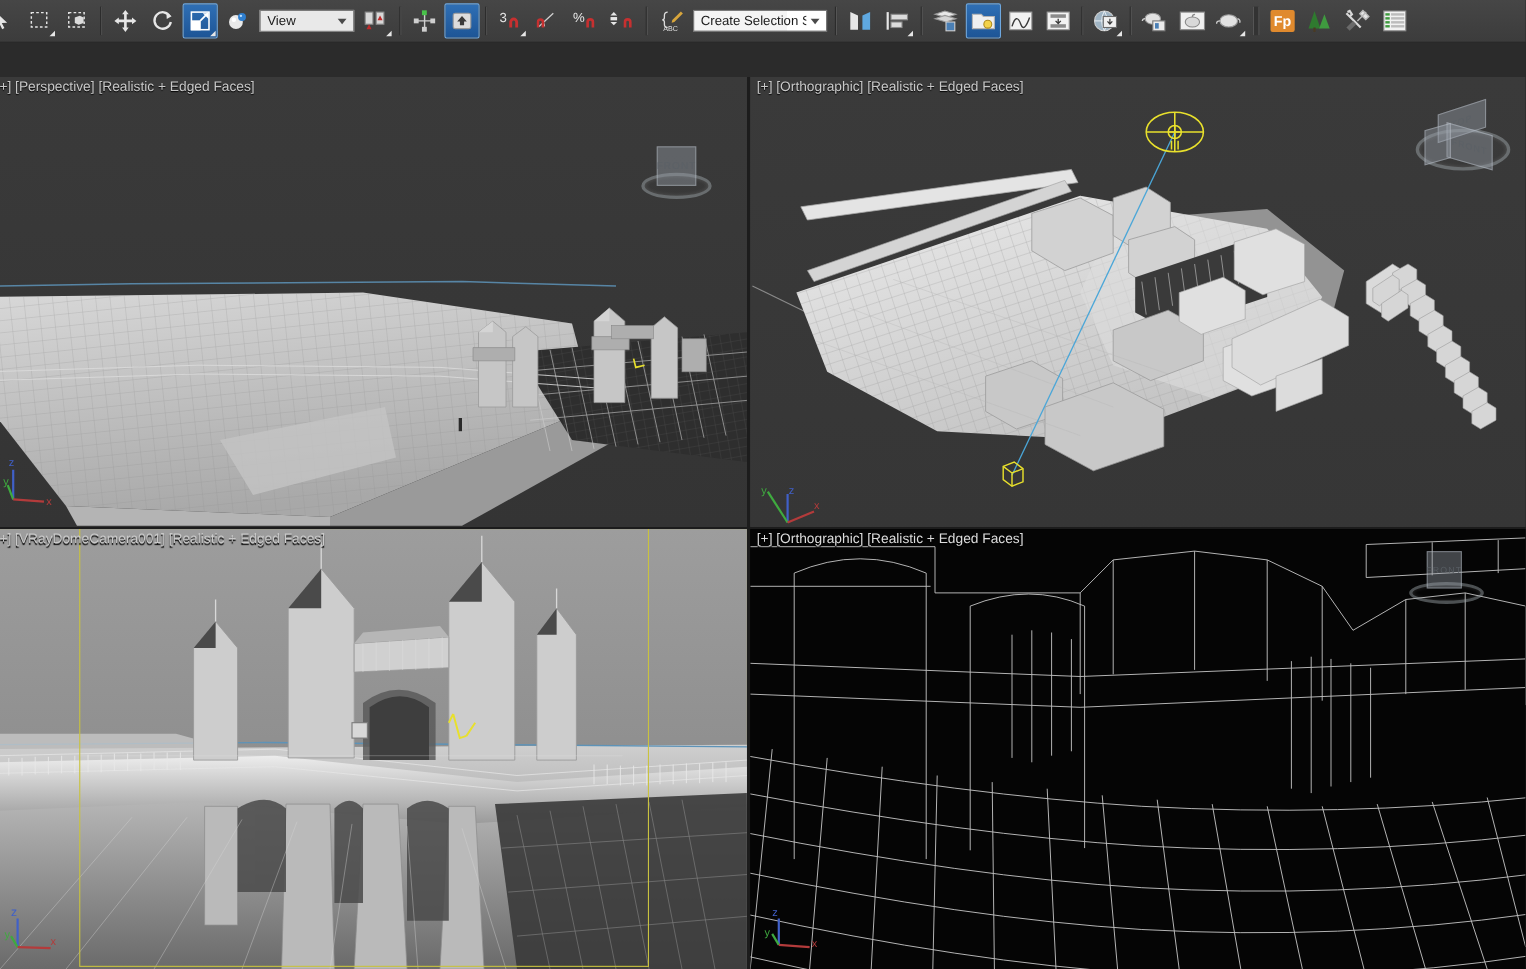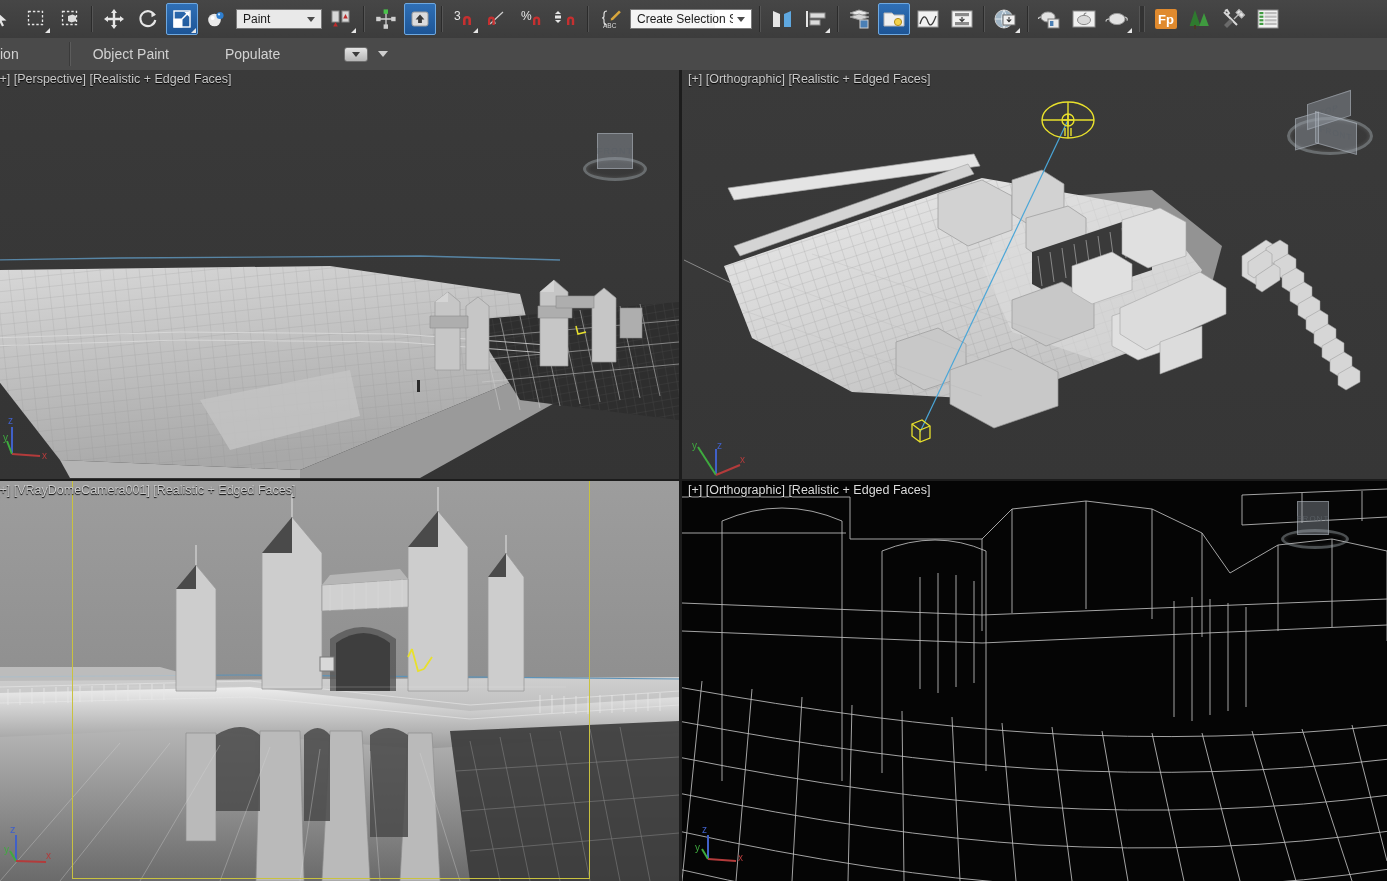--- a/index.html
+++ b/index.html
@@ -176,21 +176,21 @@
     </div>
     <div class="tb-btn">
       <svg width="22" height="22" viewBox="0 0 22 22">
         <circle cx="9.5" cy="12" r="6.3" fill="#e9e9e9"></circle>
         <circle cx="7.6" cy="10" r="2" fill="#fff"></circle>
         <circle cx="15" cy="7.5" r="3.6" fill="#2f7fd0"></circle>
         <circle cx="14" cy="6.4" r="1.1" fill="#bfe2ff"></circle>
       </svg>
     </div>
     <div class="combo combo-view">
-      <span class="lbl">Paint</span>
+      <span class="lbl">View</span>
       <span class="arw">
           <span class="chev"></span>
         </span>
     </div>
     <div class="tb-btn">
       <svg width="24" height="22" viewBox="0 0 24 22">
         <rect x="2" y="3" width="7" height="11" fill="#d8d8d8" stroke="#8a8a8a"></rect>
         <rect x="12" y="3" width="7" height="11" fill="#d8d8d8" stroke="#8a8a8a"></rect>
         <path d="M5.5 14 L3.2 18.5 L7.8 18.5 Z" fill="#c02a2a"></path>
         <path d="M15.5 6 L13.2 10.5 L17.8 10.5 Z" fill="#c02a2a"></path>
@@ -361,30 +361,20 @@
         <rect x="4.4" y="8.6" width="4" height="2.2" fill="#3f9a3f"></rect>
           <rect x="9.6" y="8.6" width="12" height="2.2" fill="#bcbcbc"></rect>
         <rect x="4.4" y="12.2" width="4" height="2.2" fill="#3f9a3f"></rect>
           <rect x="9.6" y="12.2" width="12" height="2.2" fill="#bcbcbc"></rect>
         <rect x="4.4" y="15.8" width="4" height="2.2" fill="#3f9a3f"></rect>
           <rect x="9.6" y="15.8" width="12" height="2.2" fill="#bcbcbc"></rect>
       </svg>
     </div>
   </div>
 
-  <div class="menustrip">
-    <span class="mi" style="margin-left:0px;">ion</span>
-    <span class="ms-sep" style="margin-left:50px;"></span>
-    <span class="mi" style="margin-left:22px;">Object Paint</span>
-    <span class="mi" style="margin-left:56px;">Populate</span>
-    <span class="pill" style="margin-left:64px;">
-        <i></i>
-      </span>
-    <span class="dnarrow" style="margin-left:10px;"></span>
-  </div>
 
   <div class="vp-grid">
 
     <div class="vp bg-grey" id="vp-tl">
       <div class="vp-label" style="left:-6px;">[+] [Perspective] [Realistic + Edged Faces]</div>
       <svg class="svgwrap" viewBox="0 0 679 409" preserveAspectRatio="none">
         <defs>
           <linearGradient id="gTL" x1="0" y1="0" x2="0" y2="1">
             <stop offset="0" stop-color="#3a3a3a"></stop>
               <stop offset="1" stop-color="#343434"></stop>

